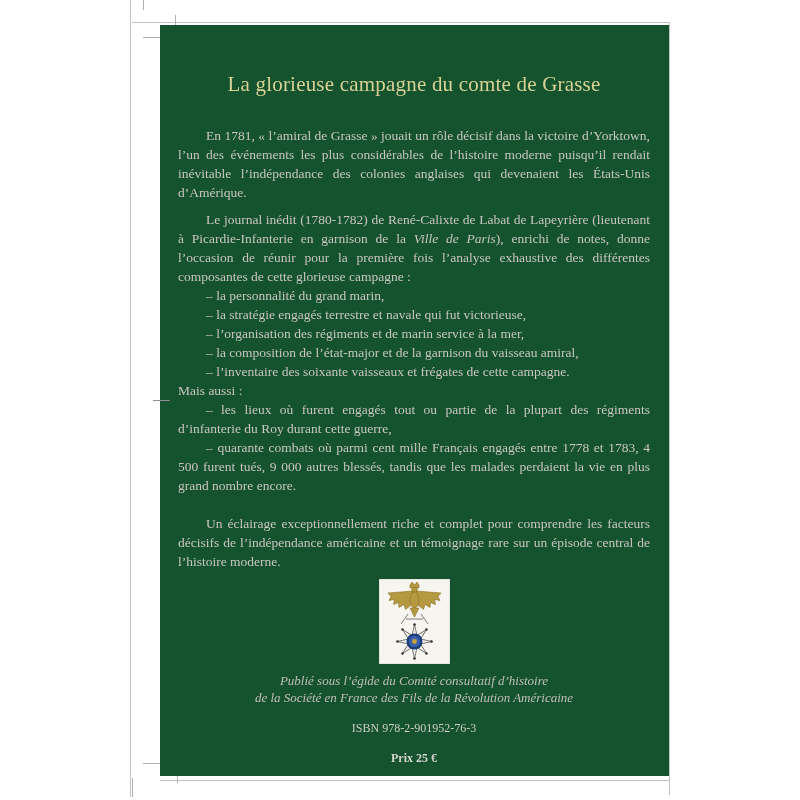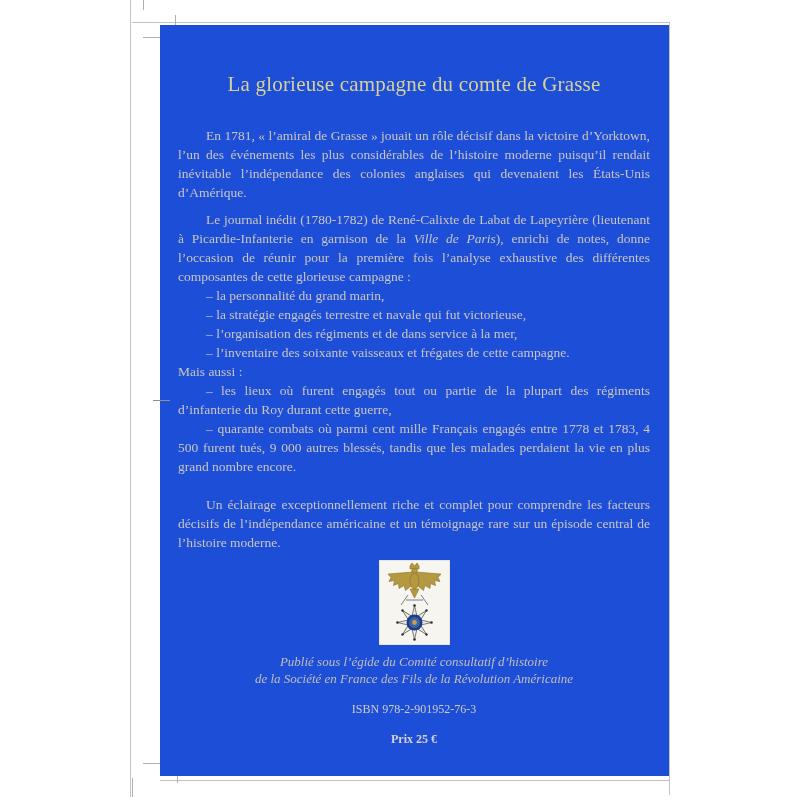--- a/index.html
+++ b/index.html
@@ -9,21 +9,21 @@
     font-family:"Liberation Serif","DejaVu Serif",serif;
   }
   
   .guide{position:absolute;background:#c2c2c2;}
   .tick{position:absolute;background:#b0b0b0;}
   .mid-tick{position:absolute;background:#8f8f8f;z-index:5;}
 
   
   .cover{
     position:absolute;left:160px;top:25px;width:509px;height:751px;
-    background:#1d4ed8;z-index:2;
+    background:#14532d;z-index:2;
     box-sizing:border-box;
     padding:45px 19px 0 18px;
     color:#c9c6c1;
   }
   .cover-title{
     text-align:center;
     font-size:21px;line-height:28px;
     color:#d8d196;
     letter-spacing:.2px;
   }
@@ -77,21 +77,22 @@
 
   <div class="cover-title">La glorieuse campagne du comte de Grasse</div>
 
   <p class="body-text indent para1">En 1781, « l’amiral de Grasse » jouait un rôle décisif dans la victoire d’Yorktown, l’un des événements les plus considérables de l’histoire moderne puisqu’il rendait inévitable l’indépendance des colonies anglaises qui devenaient les États-Unis d’Amérique.</p>
 
   <p class="body-text indent para2"><span>Le journal inédit (1780-1782) de René-Calixte de Labat de Lapeyrière (lieutenant à Picardie-Infanterie en garnison de la </span><span class="ship">Ville de Paris</span><span>), enrichi de notes, donne l’occasion de réunir pour la première fois l’analyse exhaustive des différentes composantes de cette glorieuse campagne :</span></p>
 
   <div>
     <p class="body-text indent">– la personnalité du grand marin,</p>
     <p class="body-text indent">– la stratégie engagés terrestre et navale qui fut victorieuse,</p>
-    <p class="body-text indent">– l’organisation des régiments et de dans service à la mer,</p>
+    <p class="body-text indent">– l’organisation des régiments et de marin service à la mer,</p>
+    <p class="body-text indent">– la composition de l’état-major et de la garnison du vaisseau amiral,</p>
     <p class="body-text indent">– l’inventaire des soixante vaisseaux et frégates de cette campagne.</p>
   </div>
 
   <p class="body-text">Mais aussi :</p>
 
   <div>
     <p class="body-text indent">– les lieux où furent engagés tout ou partie de la plupart des régiments d’infanterie du Roy durant cette guerre,</p>
     <p class="body-text indent">– quarante combats où parmi cent mille Français engagés entre 1778 et 1783, 4 500 furent tués, 9 000 autres blessés, tandis que les malades perdaient la vie en plus grand nombre encore.</p>
   </div>
 

